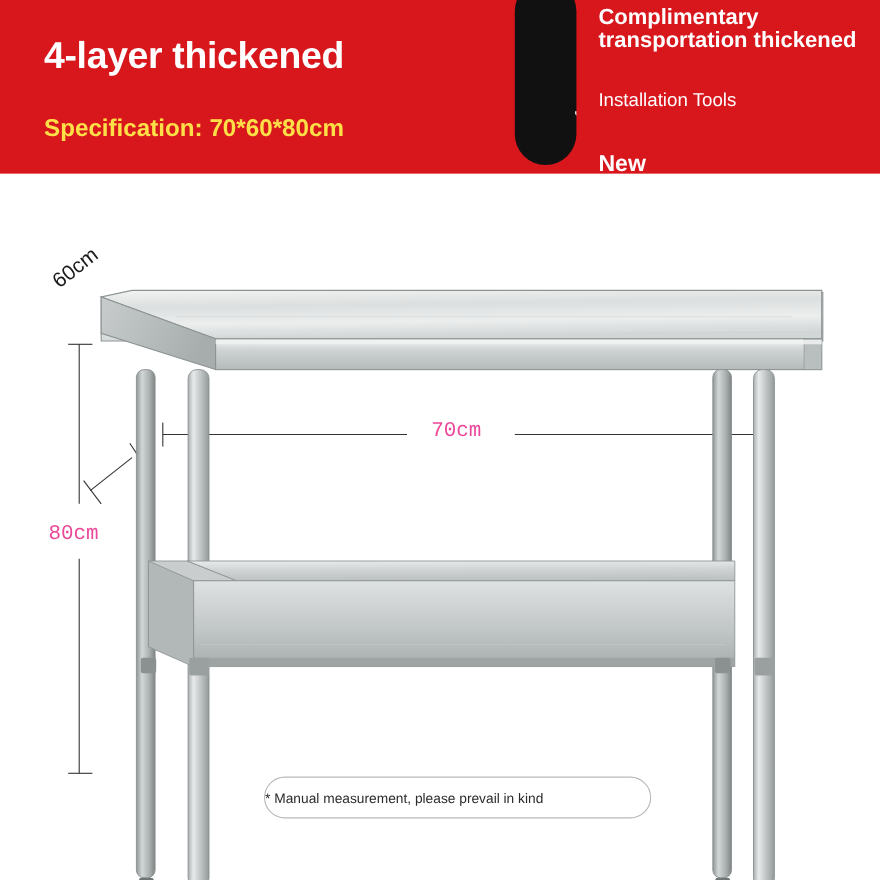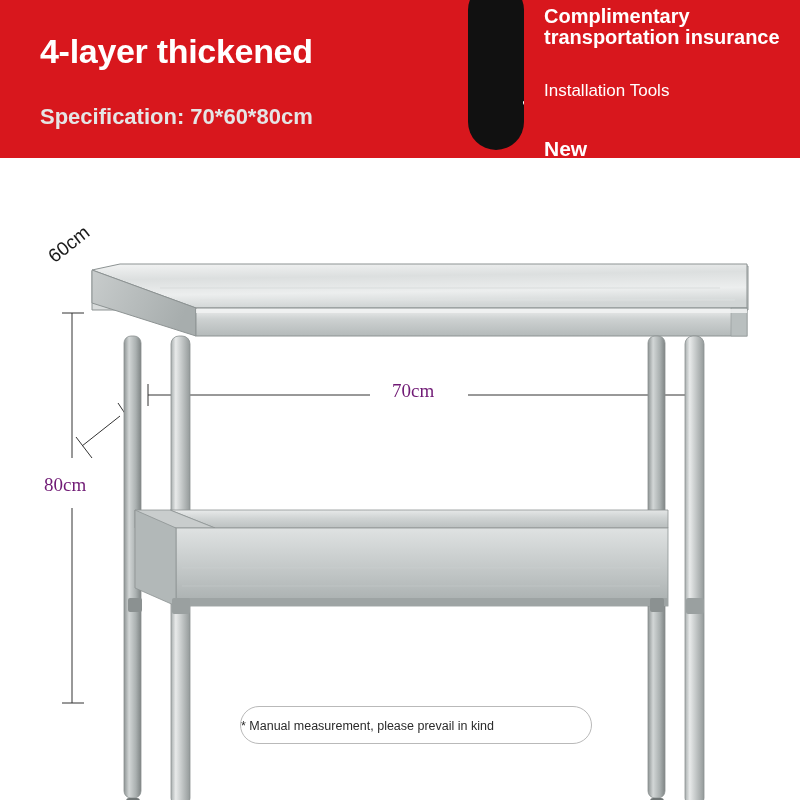--- a/index.html
+++ b/index.html
@@ -31,21 +31,21 @@
     color: #ffffff;
     font-size: 34px;
     font-weight: bold;
     letter-spacing: -0.3px;
     white-space: nowrap;
   }
   .banner-spec {
     position: absolute;
     left: 40px;
     top: 104px;
-    color: #e5e5e5;
+    color: #fde047;
     font-size: 22px;
     font-weight: bold;
     white-space: nowrap;
   }
 
   
   .giveaway-pill {
     position: absolute;
     left: 468px;
     top: -18px;
@@ -102,23 +102,23 @@
     left: 0;
     top: 158px;
     width: 800px;
     height: 642px;
     background: #ffffff;
   }
 
   
   .dim-label {
     position: absolute;
-    color: #701a75;
+    color: #ec4899;
     font-size: 19px;
-    font-family: Liberation Serif, serif;
+    font-family: Liberation Mono, monospace;
     white-space: nowrap;
   }
   .dim-60 {
     position: absolute;
     left: 44px;
     top: 92px;
     transform: rotate(-38deg);
     transform-origin: left top;
     font-size: 19px;
     color: #1a1a1a;
@@ -160,21 +160,21 @@
   <div class="banner-title">4-layer thickened</div>
   <div class="banner-spec">Specification: 70*60*80cm</div>
 
   <div class="giveaway-pill">
     <div class="giveaway-text">Giving
 away</div>
   </div>
 
   <div class="banner-right">
     <div class="br-line1">Complimentary</div>
-    <div class="br-line1">transportation insurance</div>
+    <div class="br-line1">transportation thickened</div>
     <div class="br-line2">Installation Tools</div>
     <div class="br-line3">New</div>
   </div>
 </div>
 
 <div class="product-area">
 
   <svg class="table-wrap" width="800" height="642" viewBox="0 0 800 642">
     <defs>
       <linearGradient id="gTop" x1="0" y1="0" x2="0.2" y2="1">

